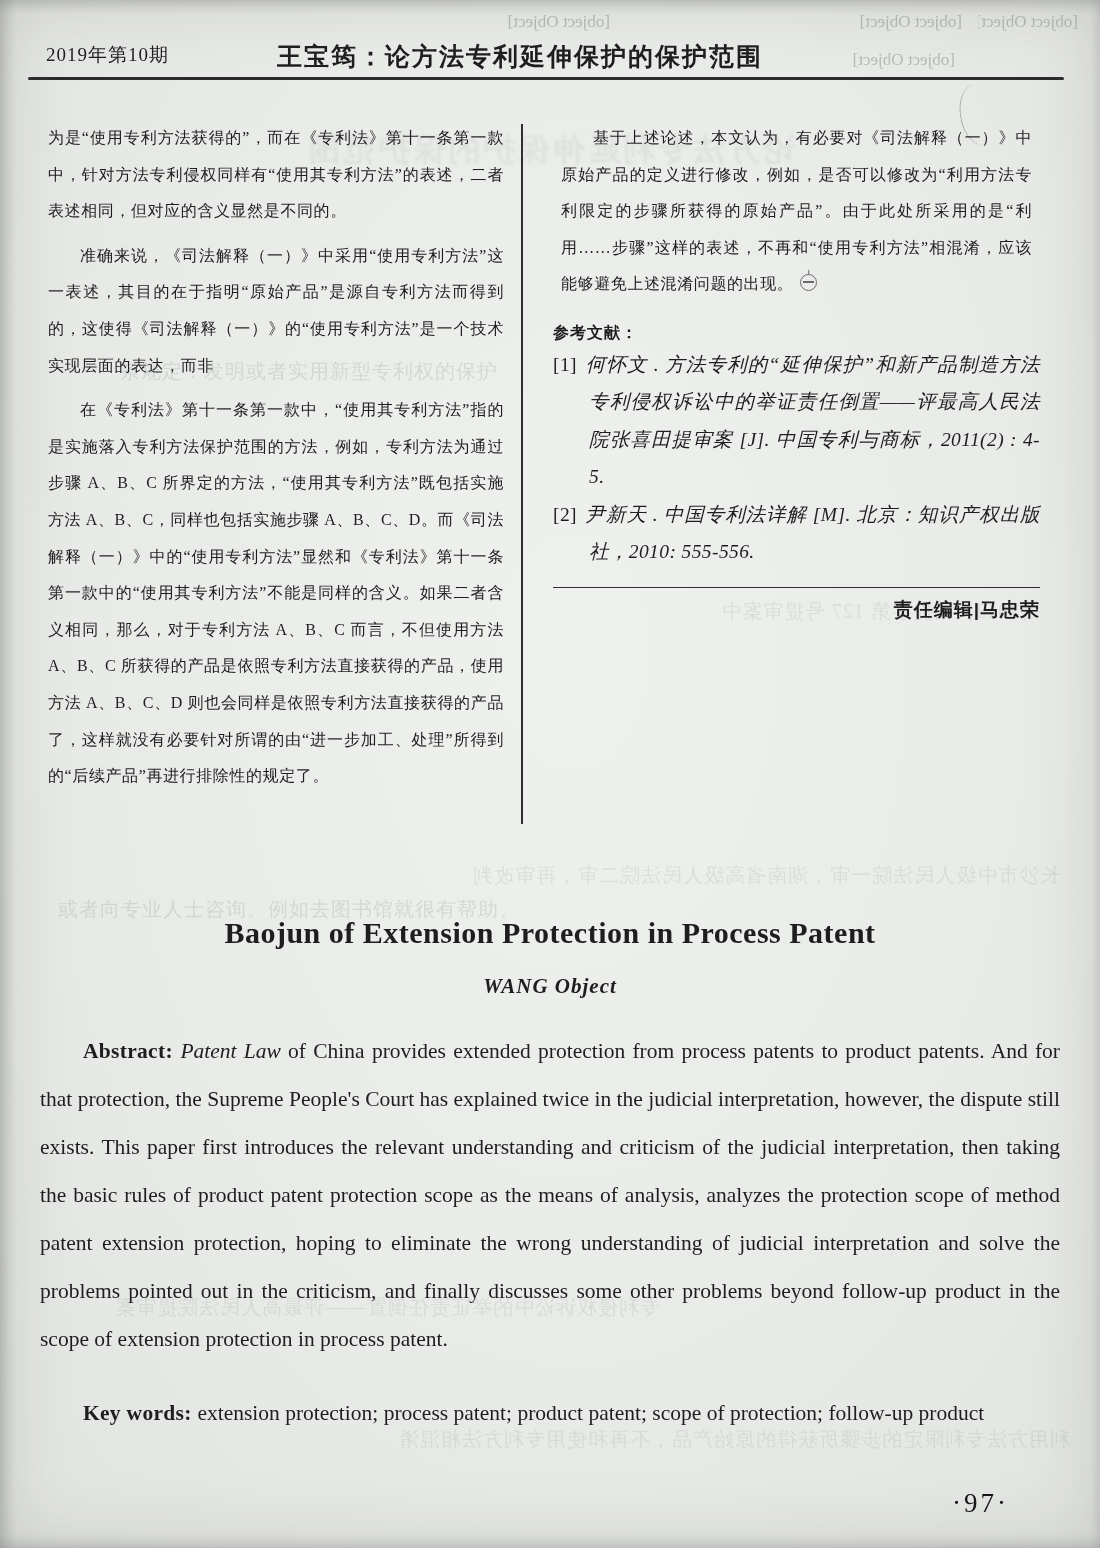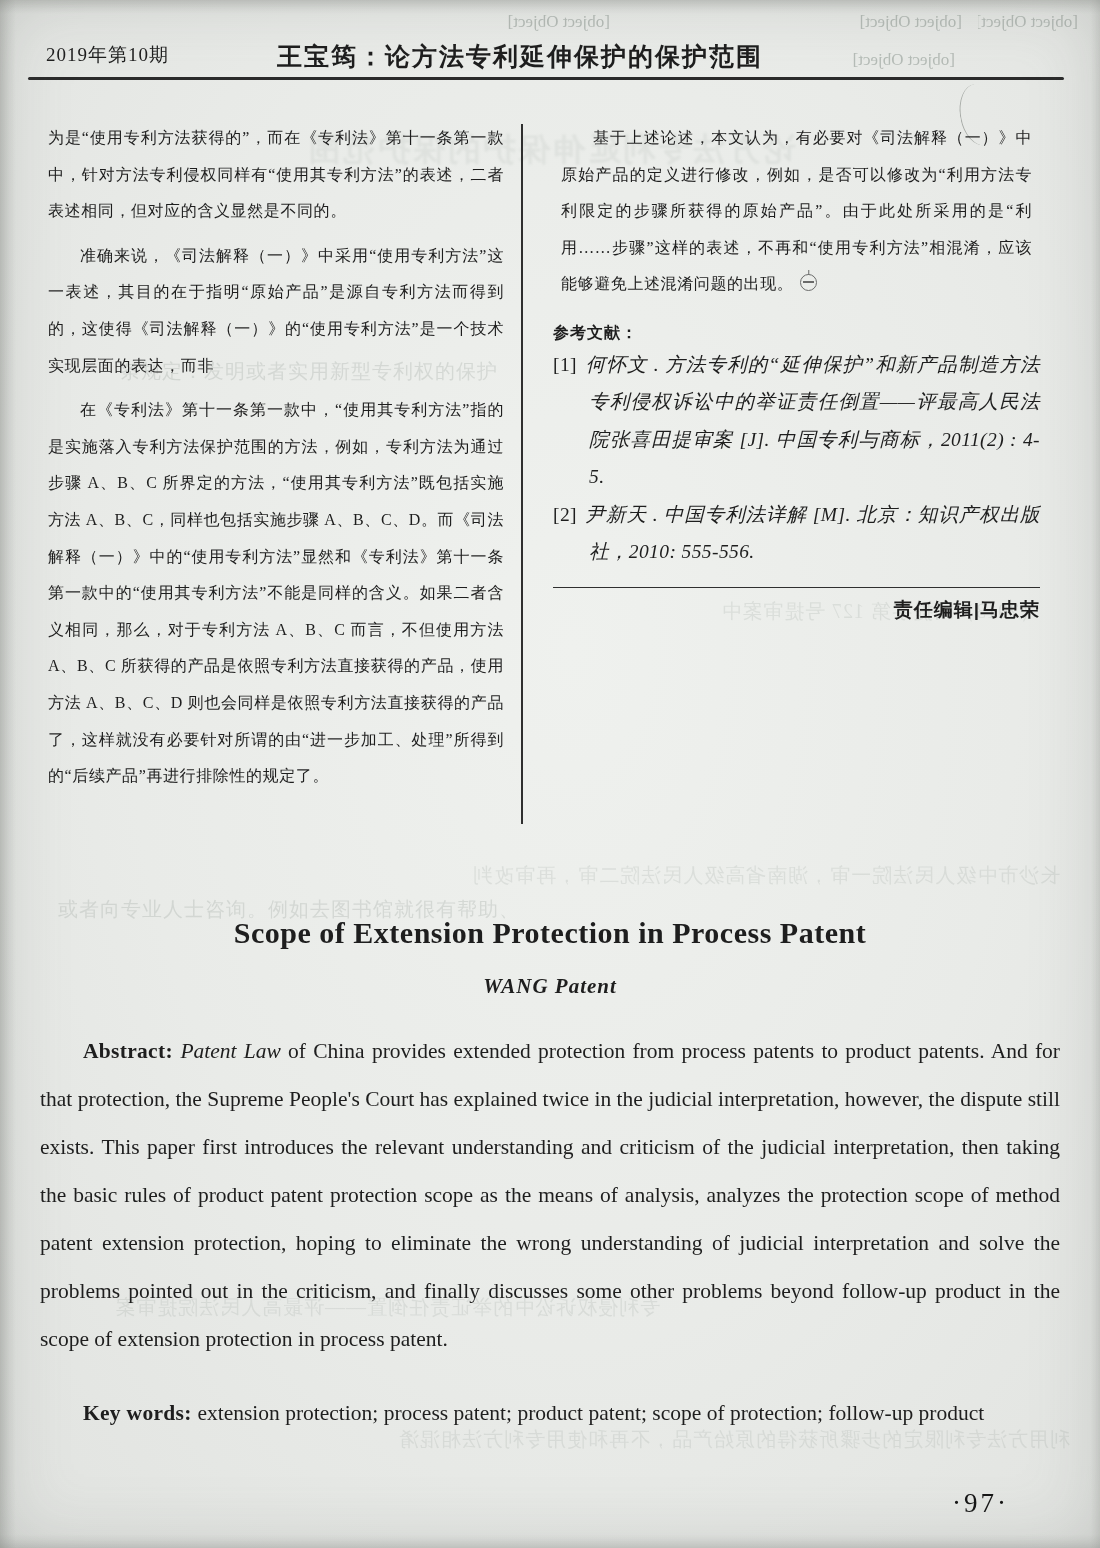--- a/index.html
+++ b/index.html
@@ -100,22 +100,22 @@
       <p><span>基于上述论述，本文认为，有必要对《司法解释（一）》中原始产品的定义进行修改，例如，是否可以修改为“利用方法专利限定的步骤所获得的原始产品”。由于此处所采用的是“利用……步骤”这样的表述，不再和“使用专利方法”相混淆，应该能够避免上述混淆问题的出现。</span><span class="endmark"></span></p>
       <h3 class="refs-heading">参考文献：</h3>
       <div class="ref"><span class="ref-label">[1]</span><span>何怀文 . 方法专利的“延伸保护”和新产品制造方法专利侵权诉讼中的举证责任倒置——评最高人民法院张喜田提审案 [J]. 中国专利与商标，2011(2) : 4-5.</span></div>
       <div class="ref"><span class="ref-label">[2]</span><span>尹新天 . 中国专利法详解 [M]. 北京：知识产权出版社，2010: 555-556.</span></div>
       <hr class="editor-rule">
       <div class="editor">责任编辑|马忠荣</div>
     </div>
   </main>
 
   <section class="eng">
-    <h1 class="eng-title">Scope of Extension Protection in Process Patent</h1>
-    <div class="eng-author">WANG Patent</div>
+    <h1 class="eng-title">Baojun of Extension Protection in Process Patent</h1>
+    <div class="eng-author">WANG Object</div>
     <p class="eng-abstract"><b>Abstract: </b><i>Patent Law</i><span> of China provides extended protection from process patents to product patents. And for that protection, the Supreme People's Court has explained twice in the judicial interpretation, however, the dispute still exists. This paper first introduces the relevant understanding and criticism of the judicial interpretation, then taking the basic rules of product patent protection scope as the means of analysis, analyzes the protection scope of method patent extension protection, hoping to eliminate the wrong understanding of judicial interpretation and solve the problems pointed out in the criticism, and finally discusses some other problems beyond follow-up product in the scope of extension protection in process patent.</span></p>
     <p class="eng-keywords"><b>Key words: </b><span>extension protection; process patent; product patent; scope of protection; follow-up product</span></p>
   </section>
 
   <div class="pageno">·97·</div>
 
   <div class="vignette"></div>
 </div>
 
 </body></html>

